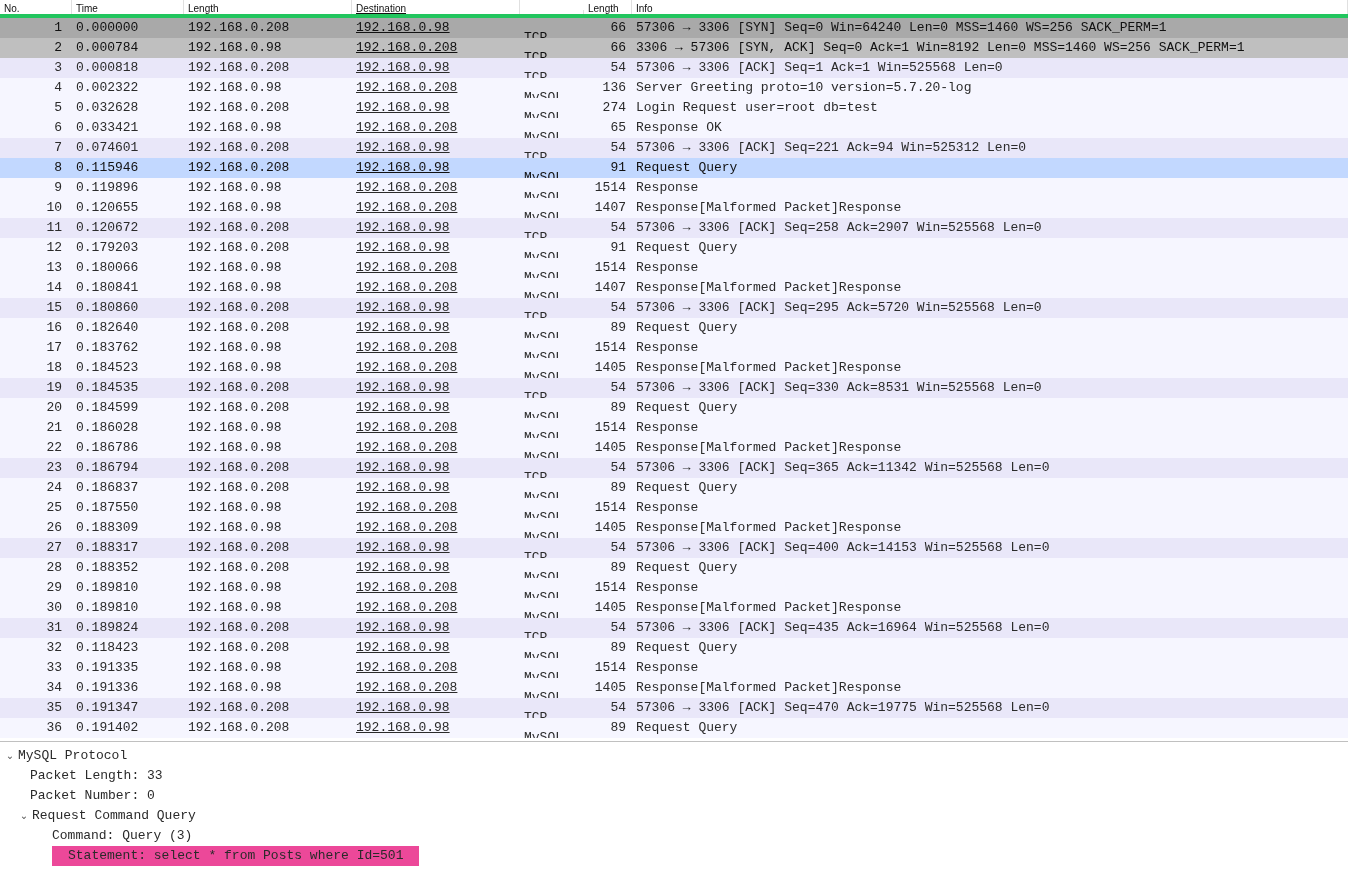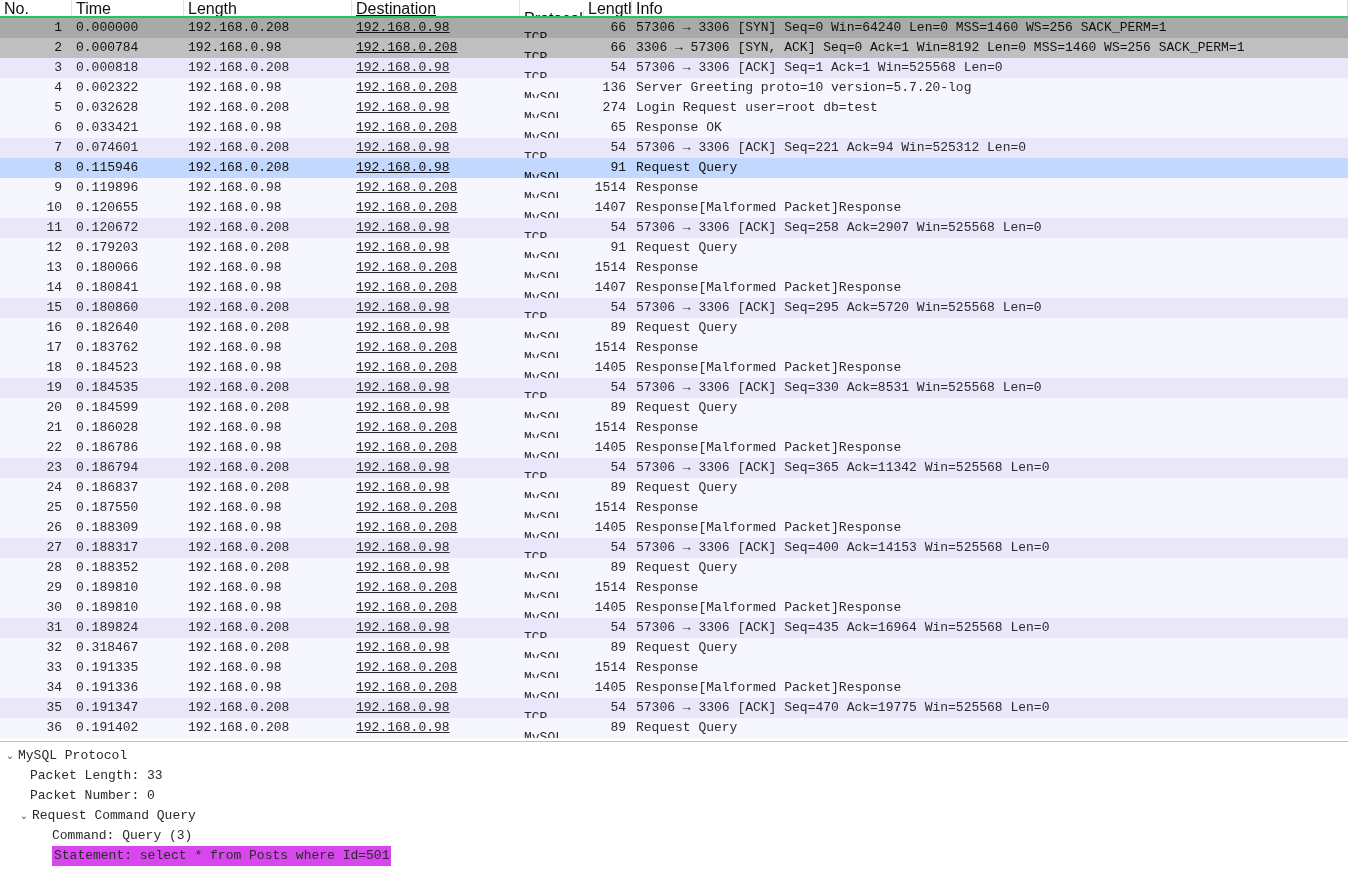--- a/index.html
+++ b/index.html
@@ -15,27 +15,27 @@
     overflow: hidden;
   }
   .packet-list {
     height: 742px;
     overflow: hidden;
     border-bottom: 1px solid #c0c0c0;
   }
   .header-row {
     display: flex;
     background: #ffffff;
-    border-bottom: 2px solid #22c55e;
+    border-bottom: 4px solid #22c55e;
     font-weight: normal;
     color: #111;
     height: 18px;
     line-height: 18px;
     font-family: "Segoe UI", Arial, sans-serif;
-    font-size: 16px;
+    font-size: 10px;
   }
   .header-cell {
     border-right: 1px solid #e0e0e0;
     padding: 0 4px;
     white-space: nowrap;
     overflow: hidden;
   }
   .col-no      { width: 72px;  text-align: left; }
   .col-time    { width: 112px; }
   .col-source  { width: 168px; }
@@ -72,22 +72,22 @@
   .tree-line { display:flex; align-items:center; }
   .toggle {
     display:inline-block; width:12px; text-align:center; margin-right:2px;
     font-family: "Segoe UI Symbol", sans-serif; font-size:10px; color:#555;
     cursor:pointer;
   }
   .indent1 { padding-left: 26px; }
   .indent2 { padding-left: 48px; }
   .statement-hl {
     display:inline-block;
-    background:#d946ef;
-    padding: 0 2px;
+    background:#ec4899;
+    padding: 0 16px;
   }
 </style>
 </head>
 <body>
 
 <div class="packet-list">
   <div class="header-row">
     <div class="header-cell col-no">No.</div>
     <div class="header-cell col-time">Time</div>
     <div class="header-cell col-source">Length</div>
@@ -121,21 +121,21 @@
       <div class="row lite"><div class="cell col-no">22</div><div class="cell col-time">0.186786</div><div class="cell col-source">192.168.0.98</div><div class="cell col-dest">192.168.0.208</div><div class="cell col-proto">MySQL</div><div class="cell col-len">1405</div><div class="cell col-info">Response[Malformed Packet]Response</div></div>
       <div class="row lav"><div class="cell col-no">23</div><div class="cell col-time">0.186794</div><div class="cell col-source">192.168.0.208</div><div class="cell col-dest">192.168.0.98</div><div class="cell col-proto">TCP</div><div class="cell col-len">54</div><div class="cell col-info">57306 → 3306 [ACK] Seq=365 Ack=11342 Win=525568 Len=0</div></div>
       <div class="row lite"><div class="cell col-no">24</div><div class="cell col-time">0.186837</div><div class="cell col-source">192.168.0.208</div><div class="cell col-dest">192.168.0.98</div><div class="cell col-proto">MySQL</div><div class="cell col-len">89</div><div class="cell col-info">Request Query</div></div>
       <div class="row lite"><div class="cell col-no">25</div><div class="cell col-time">0.187550</div><div class="cell col-source">192.168.0.98</div><div class="cell col-dest">192.168.0.208</div><div class="cell col-proto">MySQL</div><div class="cell col-len">1514</div><div class="cell col-info">Response</div></div>
       <div class="row lite"><div class="cell col-no">26</div><div class="cell col-time">0.188309</div><div class="cell col-source">192.168.0.98</div><div class="cell col-dest">192.168.0.208</div><div class="cell col-proto">MySQL</div><div class="cell col-len">1405</div><div class="cell col-info">Response[Malformed Packet]Response</div></div>
       <div class="row lav"><div class="cell col-no">27</div><div class="cell col-time">0.188317</div><div class="cell col-source">192.168.0.208</div><div class="cell col-dest">192.168.0.98</div><div class="cell col-proto">TCP</div><div class="cell col-len">54</div><div class="cell col-info">57306 → 3306 [ACK] Seq=400 Ack=14153 Win=525568 Len=0</div></div>
       <div class="row lite"><div class="cell col-no">28</div><div class="cell col-time">0.188352</div><div class="cell col-source">192.168.0.208</div><div class="cell col-dest">192.168.0.98</div><div class="cell col-proto">MySQL</div><div class="cell col-len">89</div><div class="cell col-info">Request Query</div></div>
       <div class="row lite"><div class="cell col-no">29</div><div class="cell col-time">0.189810</div><div class="cell col-source">192.168.0.98</div><div class="cell col-dest">192.168.0.208</div><div class="cell col-proto">MySQL</div><div class="cell col-len">1514</div><div class="cell col-info">Response</div></div>
       <div class="row lite"><div class="cell col-no">30</div><div class="cell col-time">0.189810</div><div class="cell col-source">192.168.0.98</div><div class="cell col-dest">192.168.0.208</div><div class="cell col-proto">MySQL</div><div class="cell col-len">1405</div><div class="cell col-info">Response[Malformed Packet]Response</div></div>
       <div class="row lav"><div class="cell col-no">31</div><div class="cell col-time">0.189824</div><div class="cell col-source">192.168.0.208</div><div class="cell col-dest">192.168.0.98</div><div class="cell col-proto">TCP</div><div class="cell col-len">54</div><div class="cell col-info">57306 → 3306 [ACK] Seq=435 Ack=16964 Win=525568 Len=0</div></div>
-      <div class="row lite"><div class="cell col-no">32</div><div class="cell col-time">0.318467</div><div class="cell col-source">192.168.0.208</div><div class="cell col-dest">192.168.0.98</div><div class="cell col-proto">MySQL</div><div class="cell col-len">89</div><div class="cell col-info">Request Query</div></div>
+      <div class="row lite"><div class="cell col-no">32</div><div class="cell col-time">0.118423</div><div class="cell col-source">192.168.0.208</div><div class="cell col-dest">192.168.0.98</div><div class="cell col-proto">MySQL</div><div class="cell col-len">89</div><div class="cell col-info">Request Query</div></div>
       <div class="row lite"><div class="cell col-no">33</div><div class="cell col-time">0.191335</div><div class="cell col-source">192.168.0.98</div><div class="cell col-dest">192.168.0.208</div><div class="cell col-proto">MySQL</div><div class="cell col-len">1514</div><div class="cell col-info">Response</div></div>
       <div class="row lite"><div class="cell col-no">34</div><div class="cell col-time">0.191336</div><div class="cell col-source">192.168.0.98</div><div class="cell col-dest">192.168.0.208</div><div class="cell col-proto">MySQL</div><div class="cell col-len">1405</div><div class="cell col-info">Response[Malformed Packet]Response</div></div>
       <div class="row lav"><div class="cell col-no">35</div><div class="cell col-time">0.191347</div><div class="cell col-source">192.168.0.208</div><div class="cell col-dest">192.168.0.98</div><div class="cell col-proto">TCP</div><div class="cell col-len">54</div><div class="cell col-info">57306 → 3306 [ACK] Seq=470 Ack=19775 Win=525568 Len=0</div></div>
       <div class="row lite"><div class="cell col-no">36</div><div class="cell col-time">0.191402</div><div class="cell col-source">192.168.0.208</div><div class="cell col-dest">192.168.0.98</div><div class="cell col-proto">MySQL</div><div class="cell col-len">89</div><div class="cell col-info">Request Query</div></div>
     </div>
 </div>
 
 <div class="detail-pane">
   <div class="tree-line">
     <span class="toggle">⌄</span>

